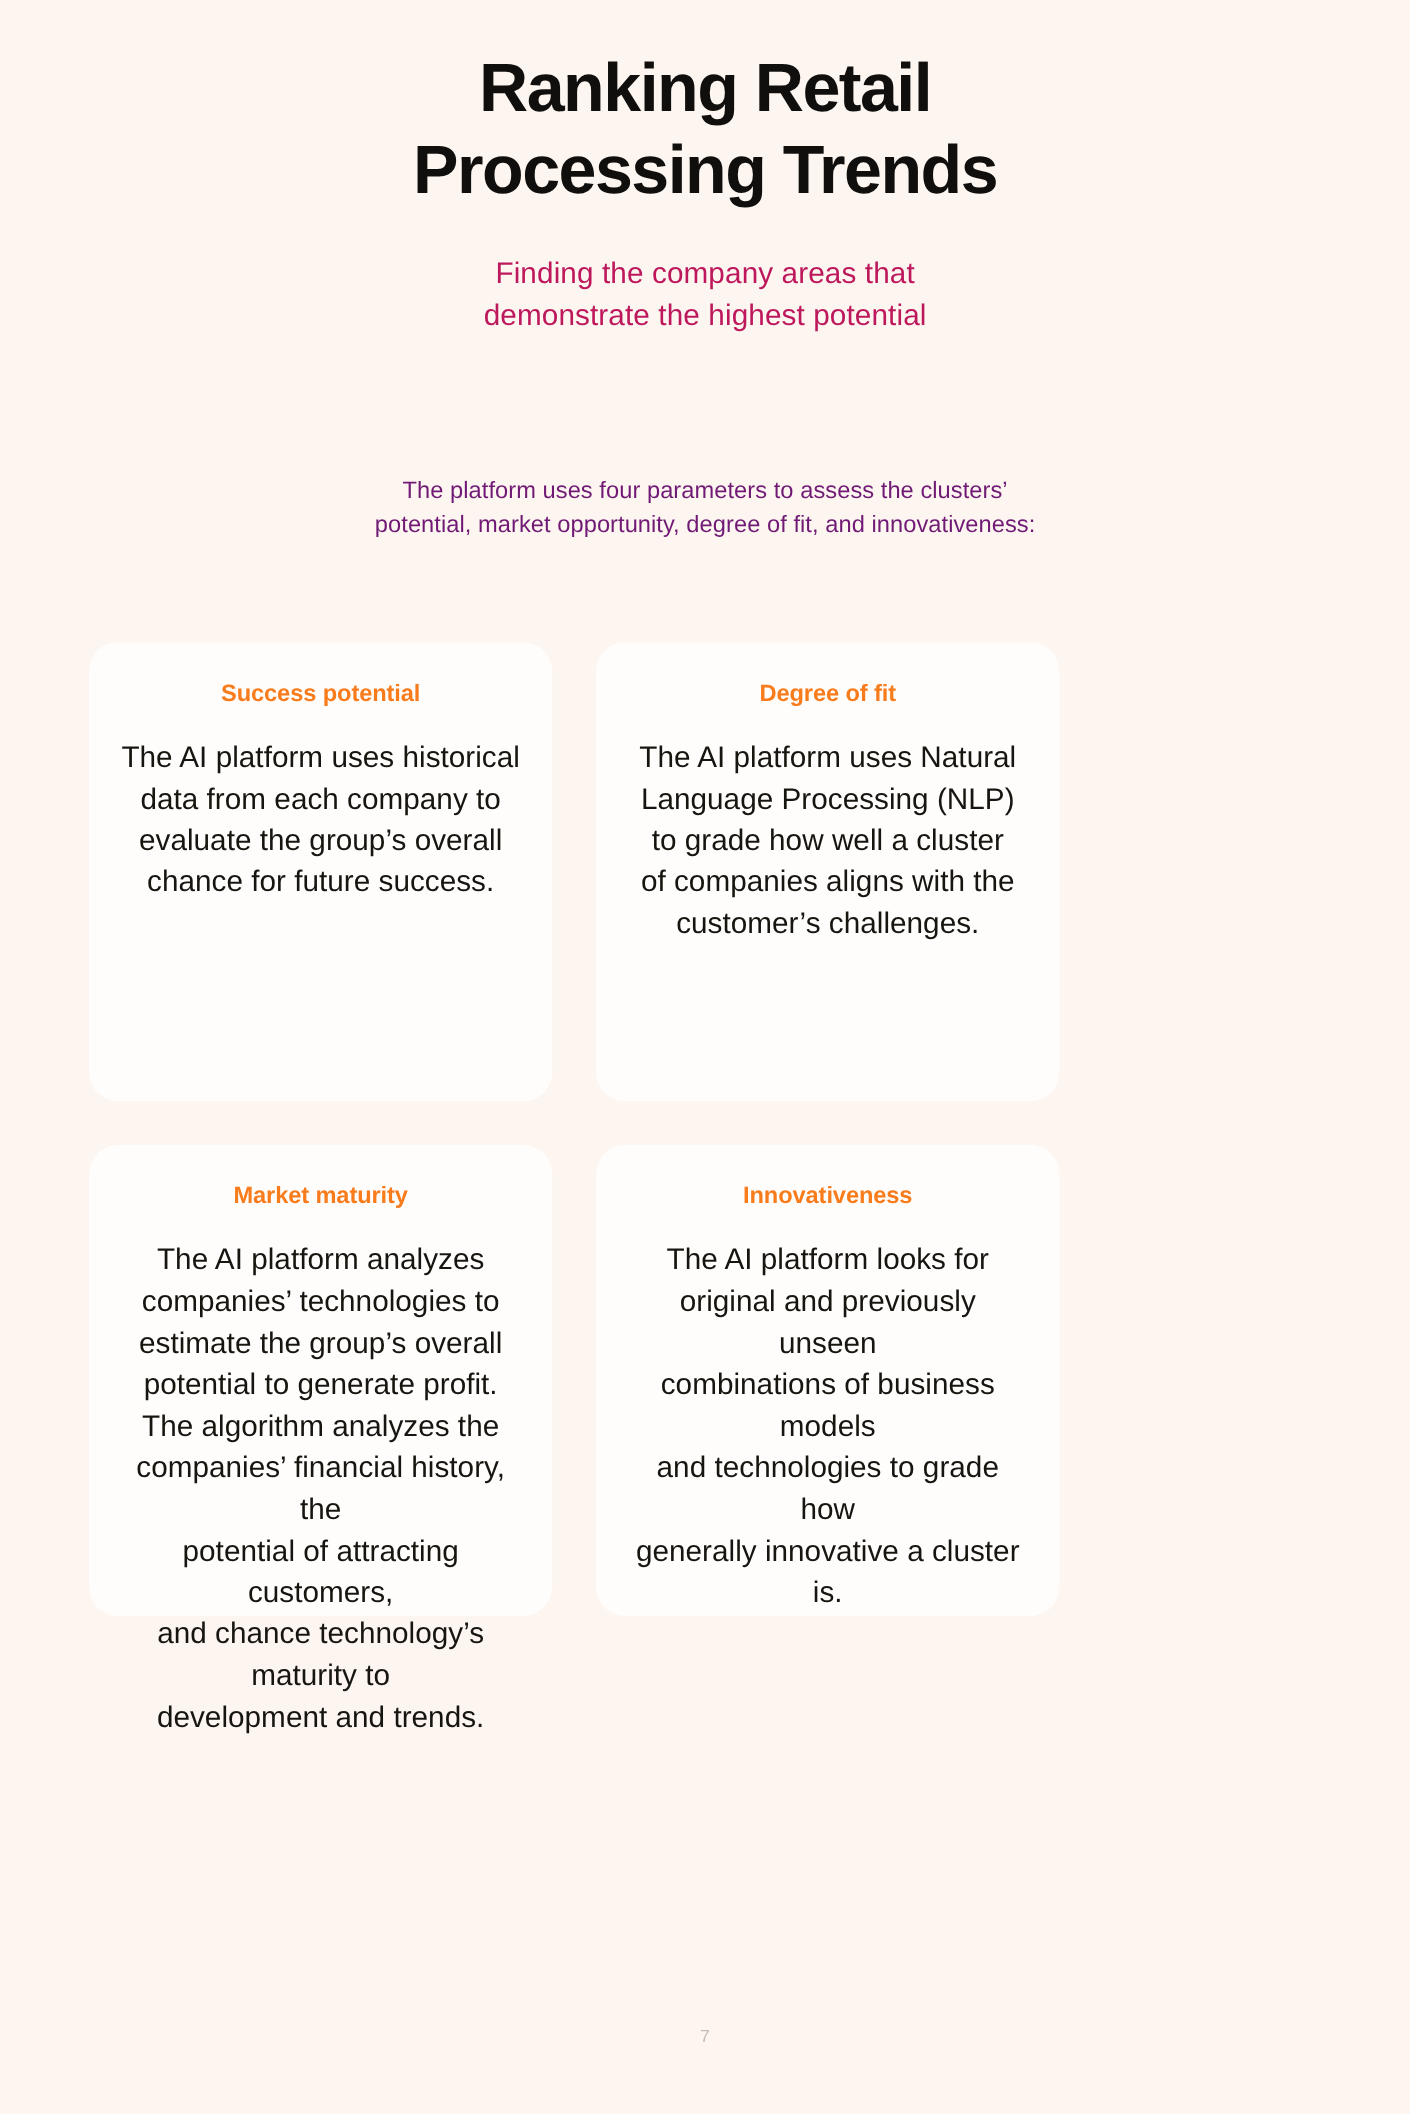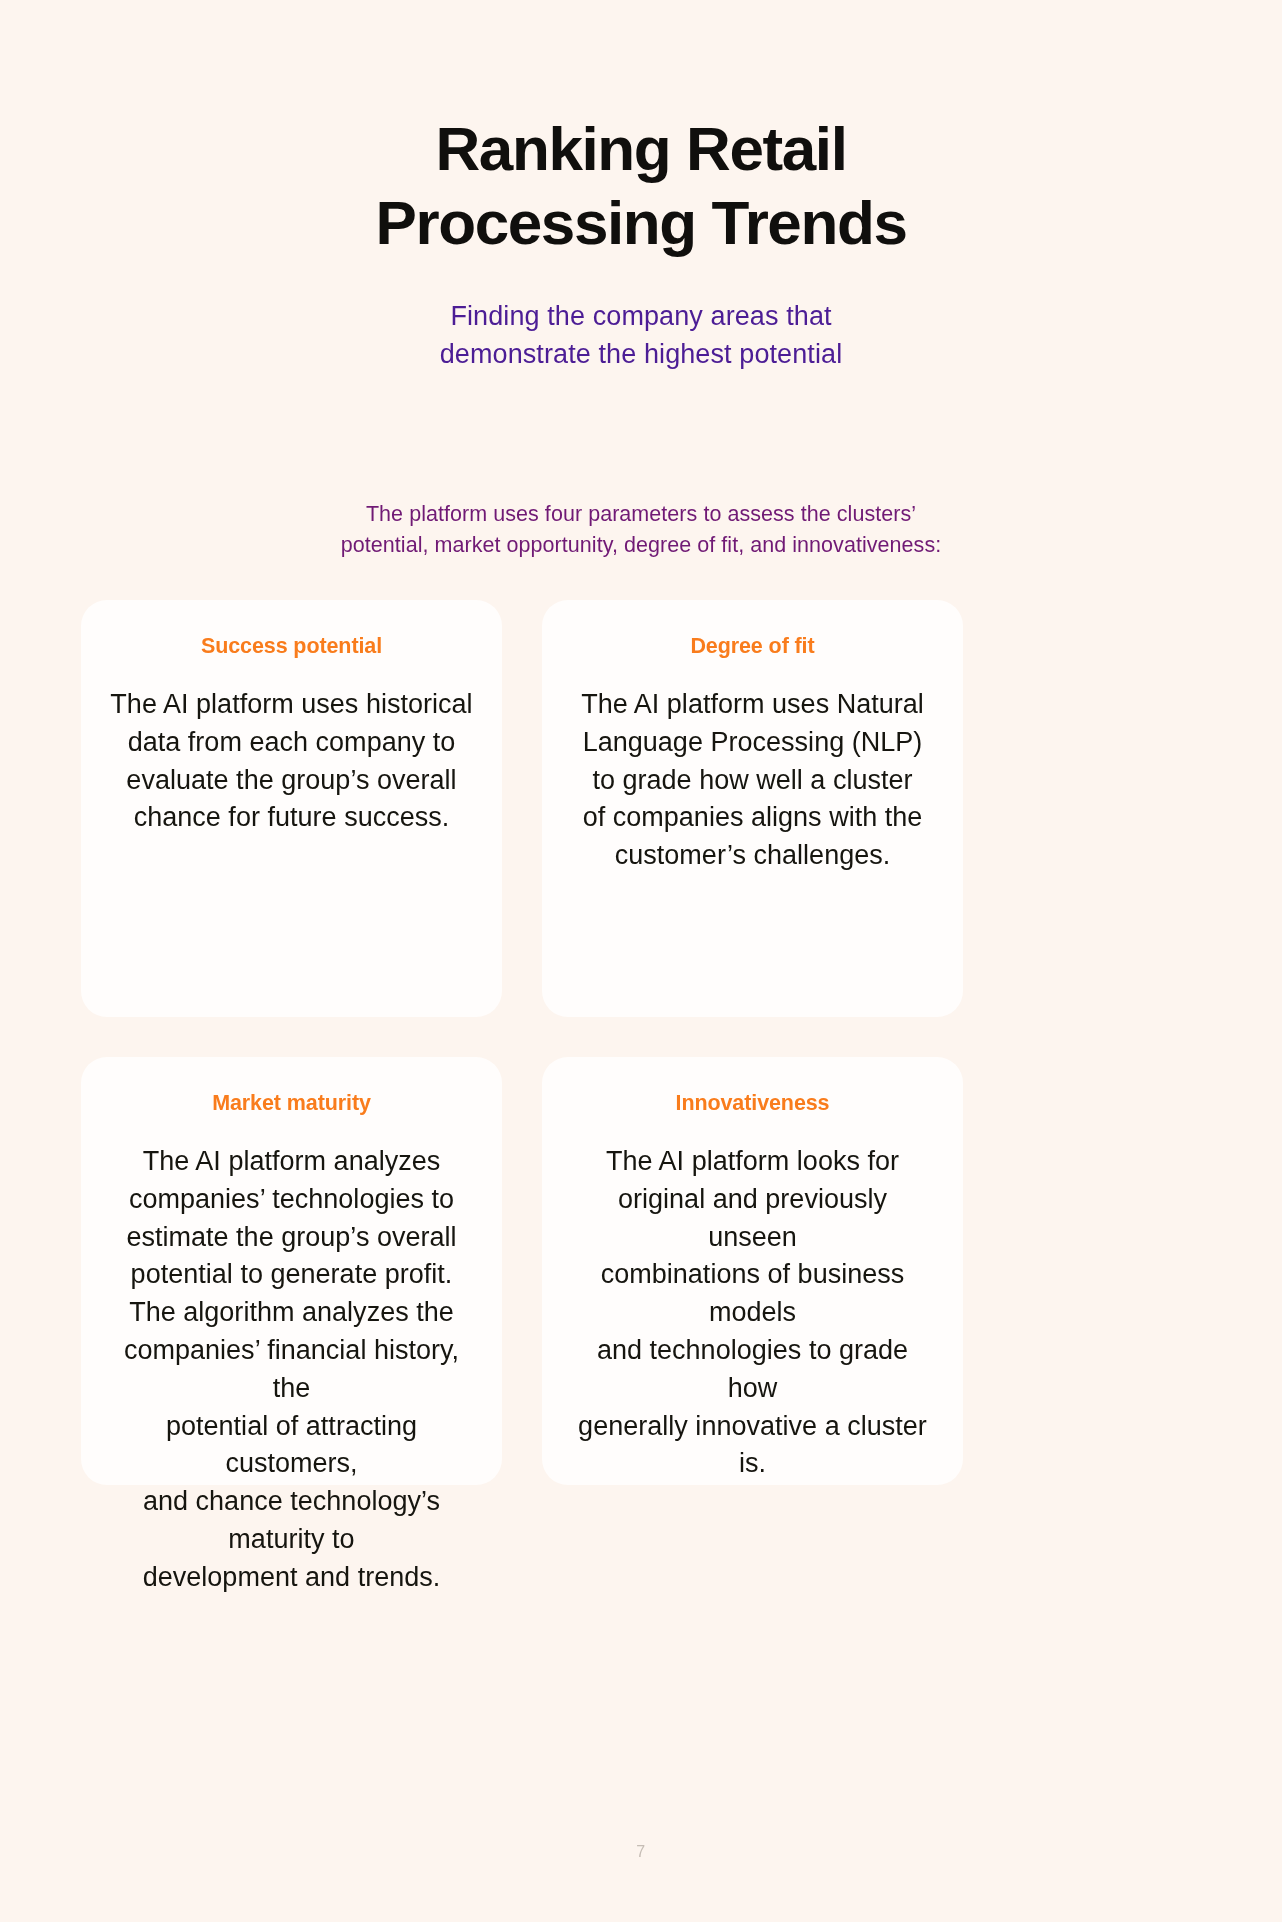--- a/index.html
+++ b/index.html
@@ -17,40 +17,40 @@
   }
   .page {
     position: relative;
     width: 1282px;
     height: 1922px;
     box-sizing: border-box;
   }
 
   
   .header {
-    padding-top: 112px;
+    padding-top: 44px;
     text-align: center;
   }
   .doc-title {
     font-size: 62px;
     line-height: 1.20;
     font-weight: 700;
     letter-spacing: -1.4px;
     color: #100f0d;
     margin: 0 auto;
     max-width: 700px;
   }
   .doc-title .tline {
     display: block;
   }
   .doc-subtitle {
     margin: 36px auto 0;
     font-size: 27px;
     line-height: 1.42;
-    color: #4c1d95;
+    color: #be185d;
     font-weight: 400;
     letter-spacing: 0.1px;
     max-width: 560px;
   }
   .doc-subtitle .sline {
     display: block;
   }
 
   
   .intro {
@@ -63,21 +63,21 @@
     letter-spacing: 0.05px;
   }
   .intro .pline {
     display: block;
   }
 
   
   .card-grid {
     position: absolute;
     left: 81px;
-    top: 600px;
+    top: 584px;
     width: 1120px;
     display: grid;
     grid-template-columns: 421px 421px;
     grid-column-gap: 42px;
     grid-row-gap: 38px;
     gap: 40px;
   }
   .card {
     background: #fffdfc;
     border-radius: 26px;

